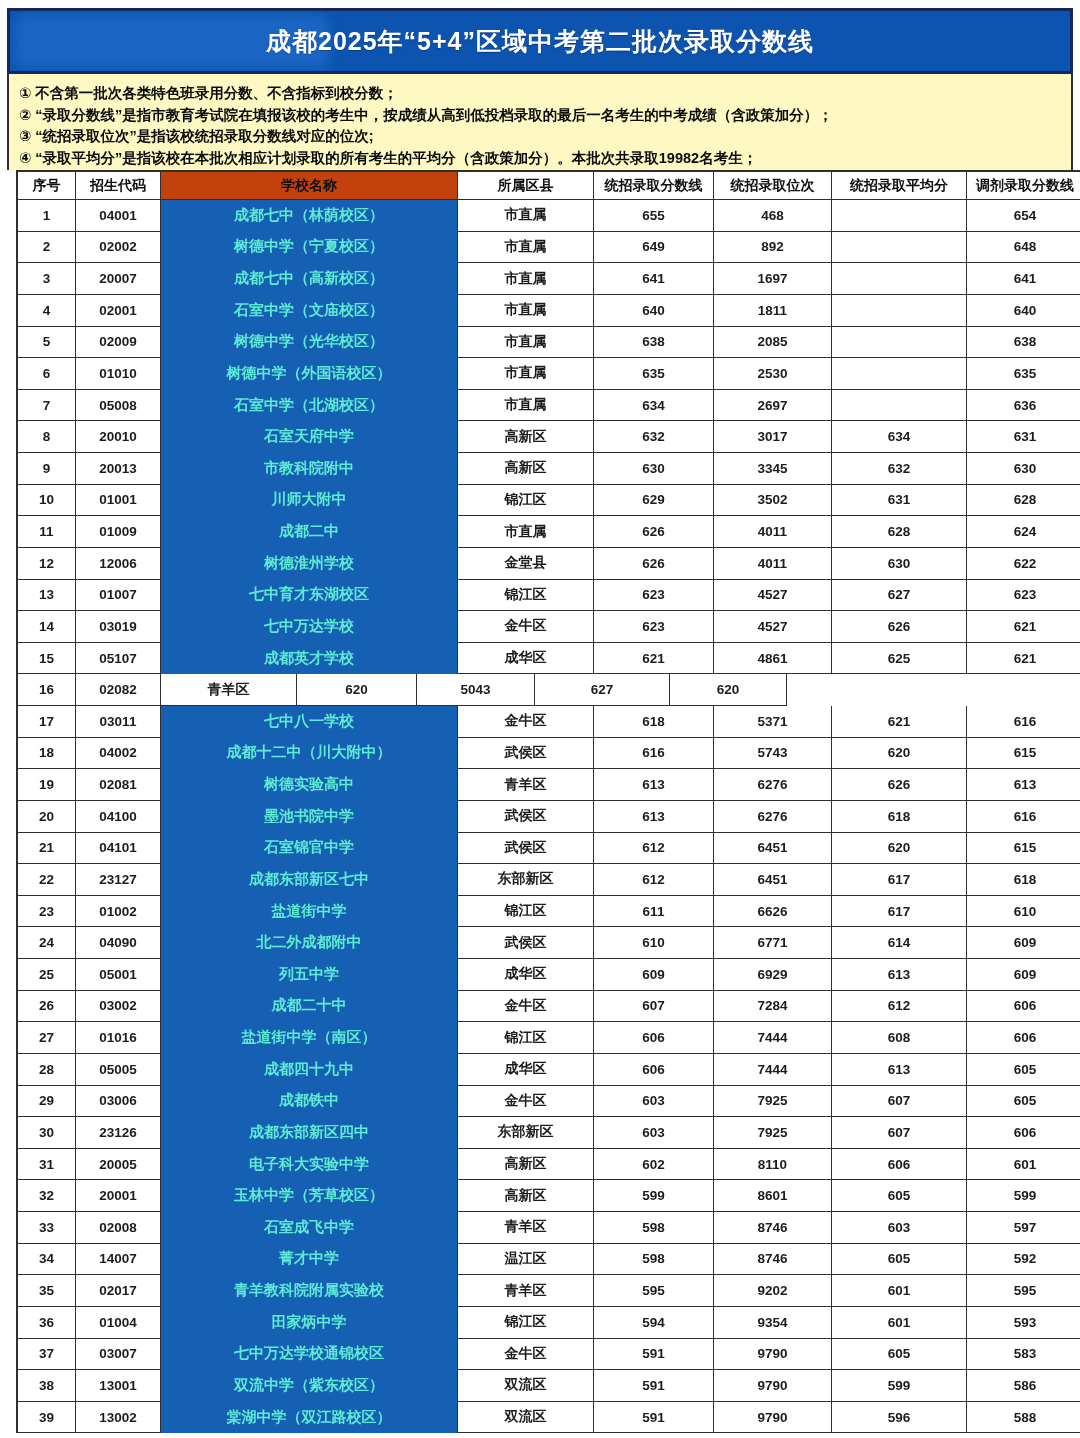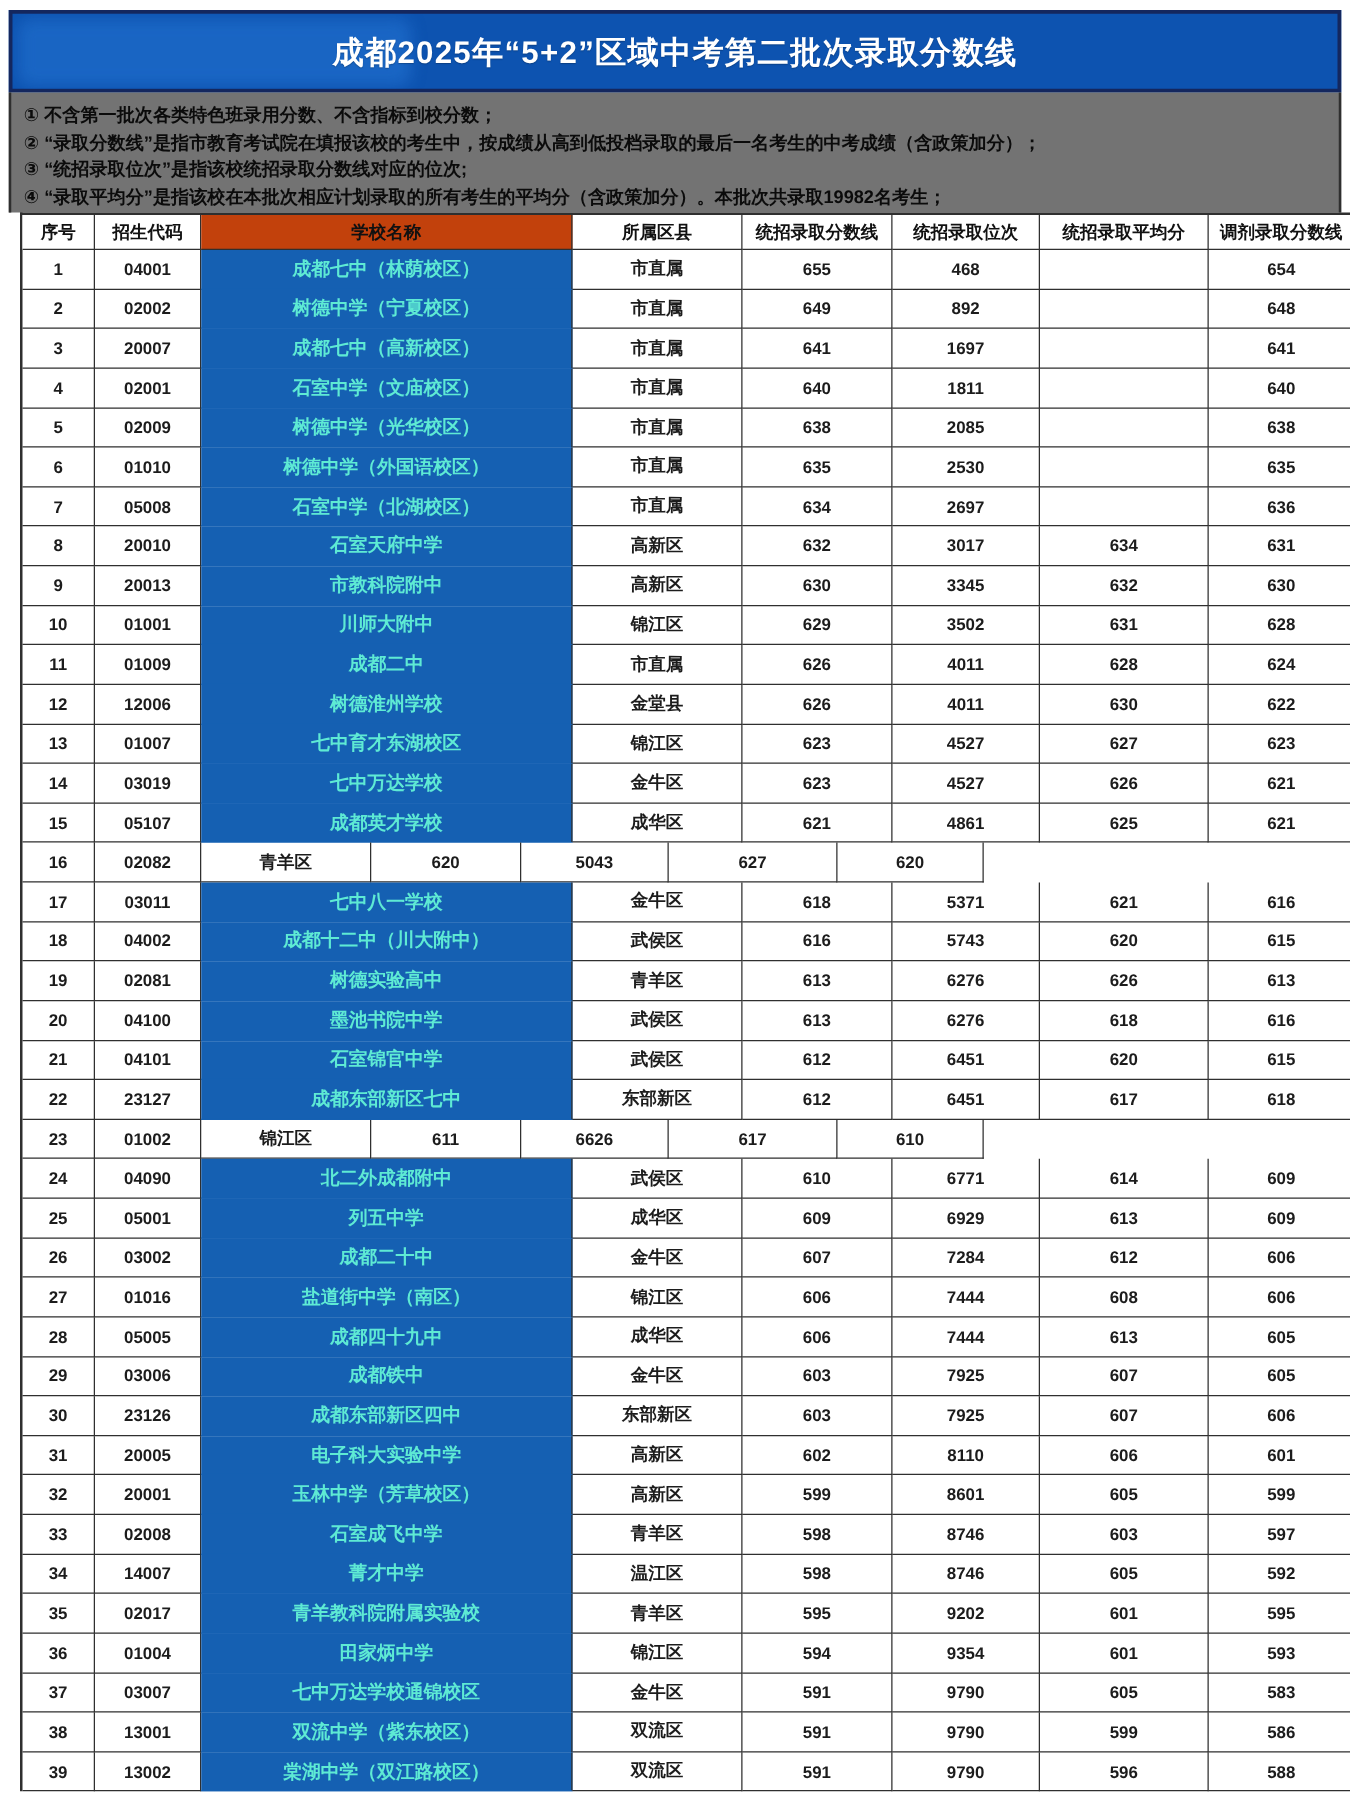--- a/index.html
+++ b/index.html
@@ -36,21 +36,21 @@
   }
   .banner-title{
     position:relative;z-index:2;
     color:#ffffff;font-weight:700;font-size:25px;letter-spacing:1px;
     text-shadow:0 1px 1px rgba(0,0,0,.25);
   }
 
   
   .notes{
     position:absolute;left:7px;top:74px;width:1066px;height:96px;
-    background:#737373;
+    background:#fef9c3;
     border-left:2px solid var(--line);
     border-right:2px solid var(--line);
     padding:9px 10px 0 10px;
   }
   .note-line{
     font-size:14.5px;font-weight:700;color:#0b0b0b;
     line-height:21.5px;white-space:nowrap;
   }
 
   
@@ -86,21 +86,21 @@
   .trow.head .cell.school-h{background:#c2410c;color:#111;}
   .cell.num{font-size:13.5px;}
 </style>
 </head>
 <body>
 
 <div class="page">
 
   <div class="banner">
     <div class="banner-blur"></div>
-    <div class="banner-title">成都2025年“5+2”区域中考第二批次录取分数线</div>
+    <div class="banner-title">成都2025年“5+4”区域中考第二批次录取分数线</div>
   </div>
 
   <div class="notes">
     <div class="note-line">① 不含第一批次各类特色班录用分数、不含指标到校分数；</div>
     <div class="note-line">② “录取分数线”是指市教育考试院在填报该校的考生中，按成绩从高到低投档录取的最后一名考生的中考成绩（含政策加分）；</div>
     <div class="note-line">③ “统招录取位次”是指该校统招录取分数线对应的位次;</div>
     <div class="note-line">④ “录取平均分”是指该校在本批次相应计划录取的所有考生的平均分（含政策加分）。本批次共录取19982名考生；</div>
   </div>
 
   <div class="tbl">
@@ -330,20 +330,21 @@
           <div class="cell c2 school">成都东部新区七中</div>
           <div class="cell c3">东部新区</div>
           <div class="cell c4 num">612</div>
           <div class="cell c5 num">6451</div>
           <div class="cell c6 num">617</div>
           <div class="cell c7 num">618</div>
         </div>
         <div class="trow">
           <div class="cell c0 num">23</div>
           <div class="cell c1 num">01002</div>
+          <div class="cell c2 school">盐道街中学</div>
           <div class="cell c3">锦江区</div>
           <div class="cell c4 num">611</div>
           <div class="cell c5 num">6626</div>
           <div class="cell c6 num">617</div>
           <div class="cell c7 num">610</div>
         </div>
         <div class="trow">
           <div class="cell c0 num">24</div>
           <div class="cell c1 num">04090</div>
           <div class="cell c2 school">北二外成都附中</div>

